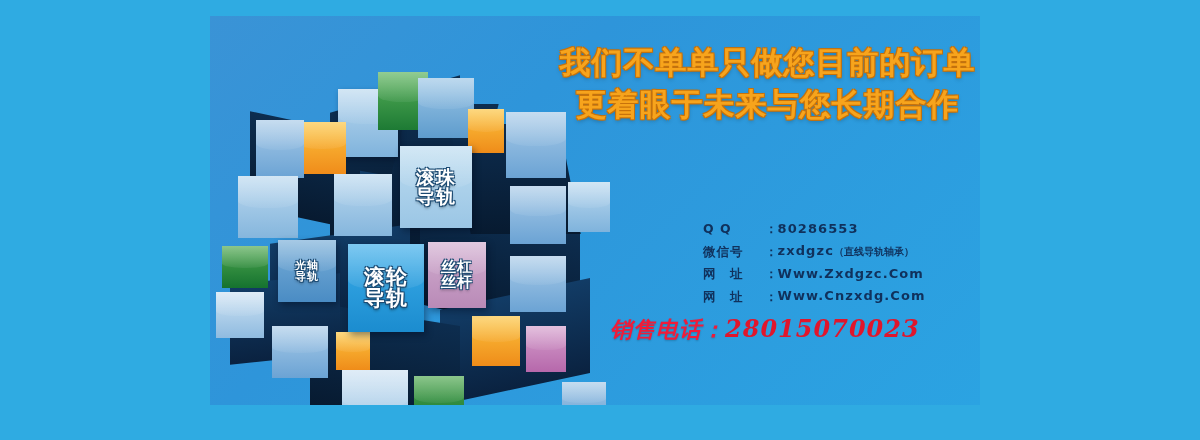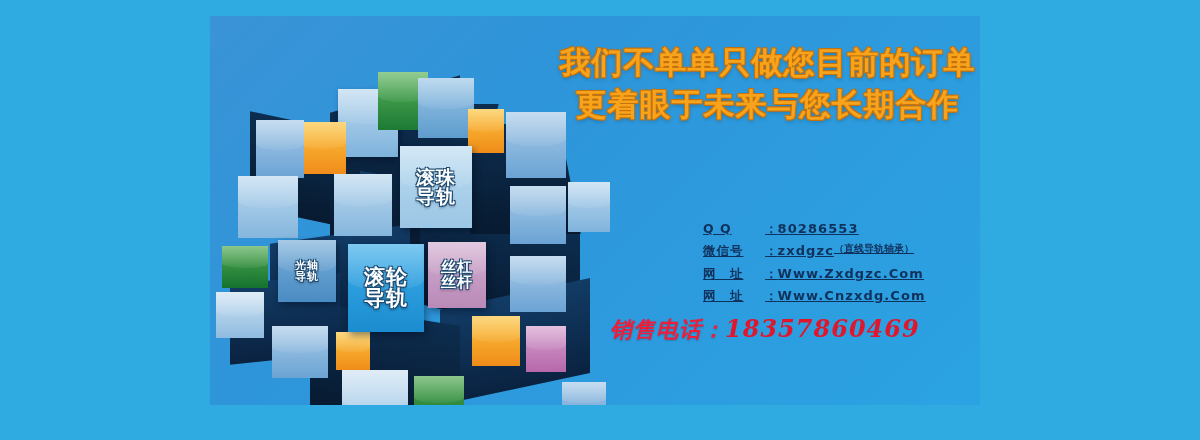--- a/index.html
+++ b/index.html
@@ -47,22 +47,22 @@
     text-shadow:-1px -1px 0 #c8720a,1px -1px 0 #c8720a,-1px 1px 0 #c8720a,
                  1px 1px 0 #c8720a,0 2px 4px rgba(0,0,0,.28);
   }
   .desc{
     position:absolute;left:40px;top:135px;width:350px;
     text-align:justify;text-align-last:right;
     font-size:14.5px;font-weight:bold;color:#ffffff;line-height:1.62;
     letter-spacing:.5px;text-shadow:0 1px 2px rgba(0,20,50,.35);
   }
   .contact{position:absolute;left:148px;top:202px;width:280px;}
-  .crow{display:flex;align-items:flex-start;font-size:12.5px;font-weight:bold;
-        color:#10315c;line-height:1.72;white-space:nowrap;text-decoration:underline;}
+  .crow{display:flex;align-items:center;font-size:12.5px;font-weight:bold;
+        color:#10315c;line-height:1.72;white-space:nowrap;}
   .clabel{width:62px;display:inline-block;letter-spacing:1px;}
   .cval{font-size:13px;letter-spacing:1.1px;}
   .cnote{font-size:10px;letter-spacing:0;}
   .phone{position:absolute;left:55px;top:298px;display:flex;align-items:baseline;white-space:nowrap;font-style:italic;}
   .phone .pl{font-size:22px;font-weight:bold;color:#ef1c3a;letter-spacing:1px;
              text-shadow:0 1px 2px rgba(0,0,0,.2);}
   .phone .pn{font-size:24px;font-weight:bold;color:#e0162c;letter-spacing:1px;
              font-family:"DejaVu Serif","Liberation Serif",serif;}
 </style>
 </head>
@@ -229,18 +229,18 @@
         </div>
         <div class="crow">
           <span class="clabel">网　址</span>
           <span>：</span>
           <span class="cval">Www.Cnzxdg.Com</span>
         </div>
       </div>
 
       <div class="phone">
         <span class="pl">销售电话：</span>
-        <span class="pn">18357860469</span>
+        <span class="pn">28015070023</span>
       </div>
 
     </div>
   </div>
 </div>
 
 </body></html>

